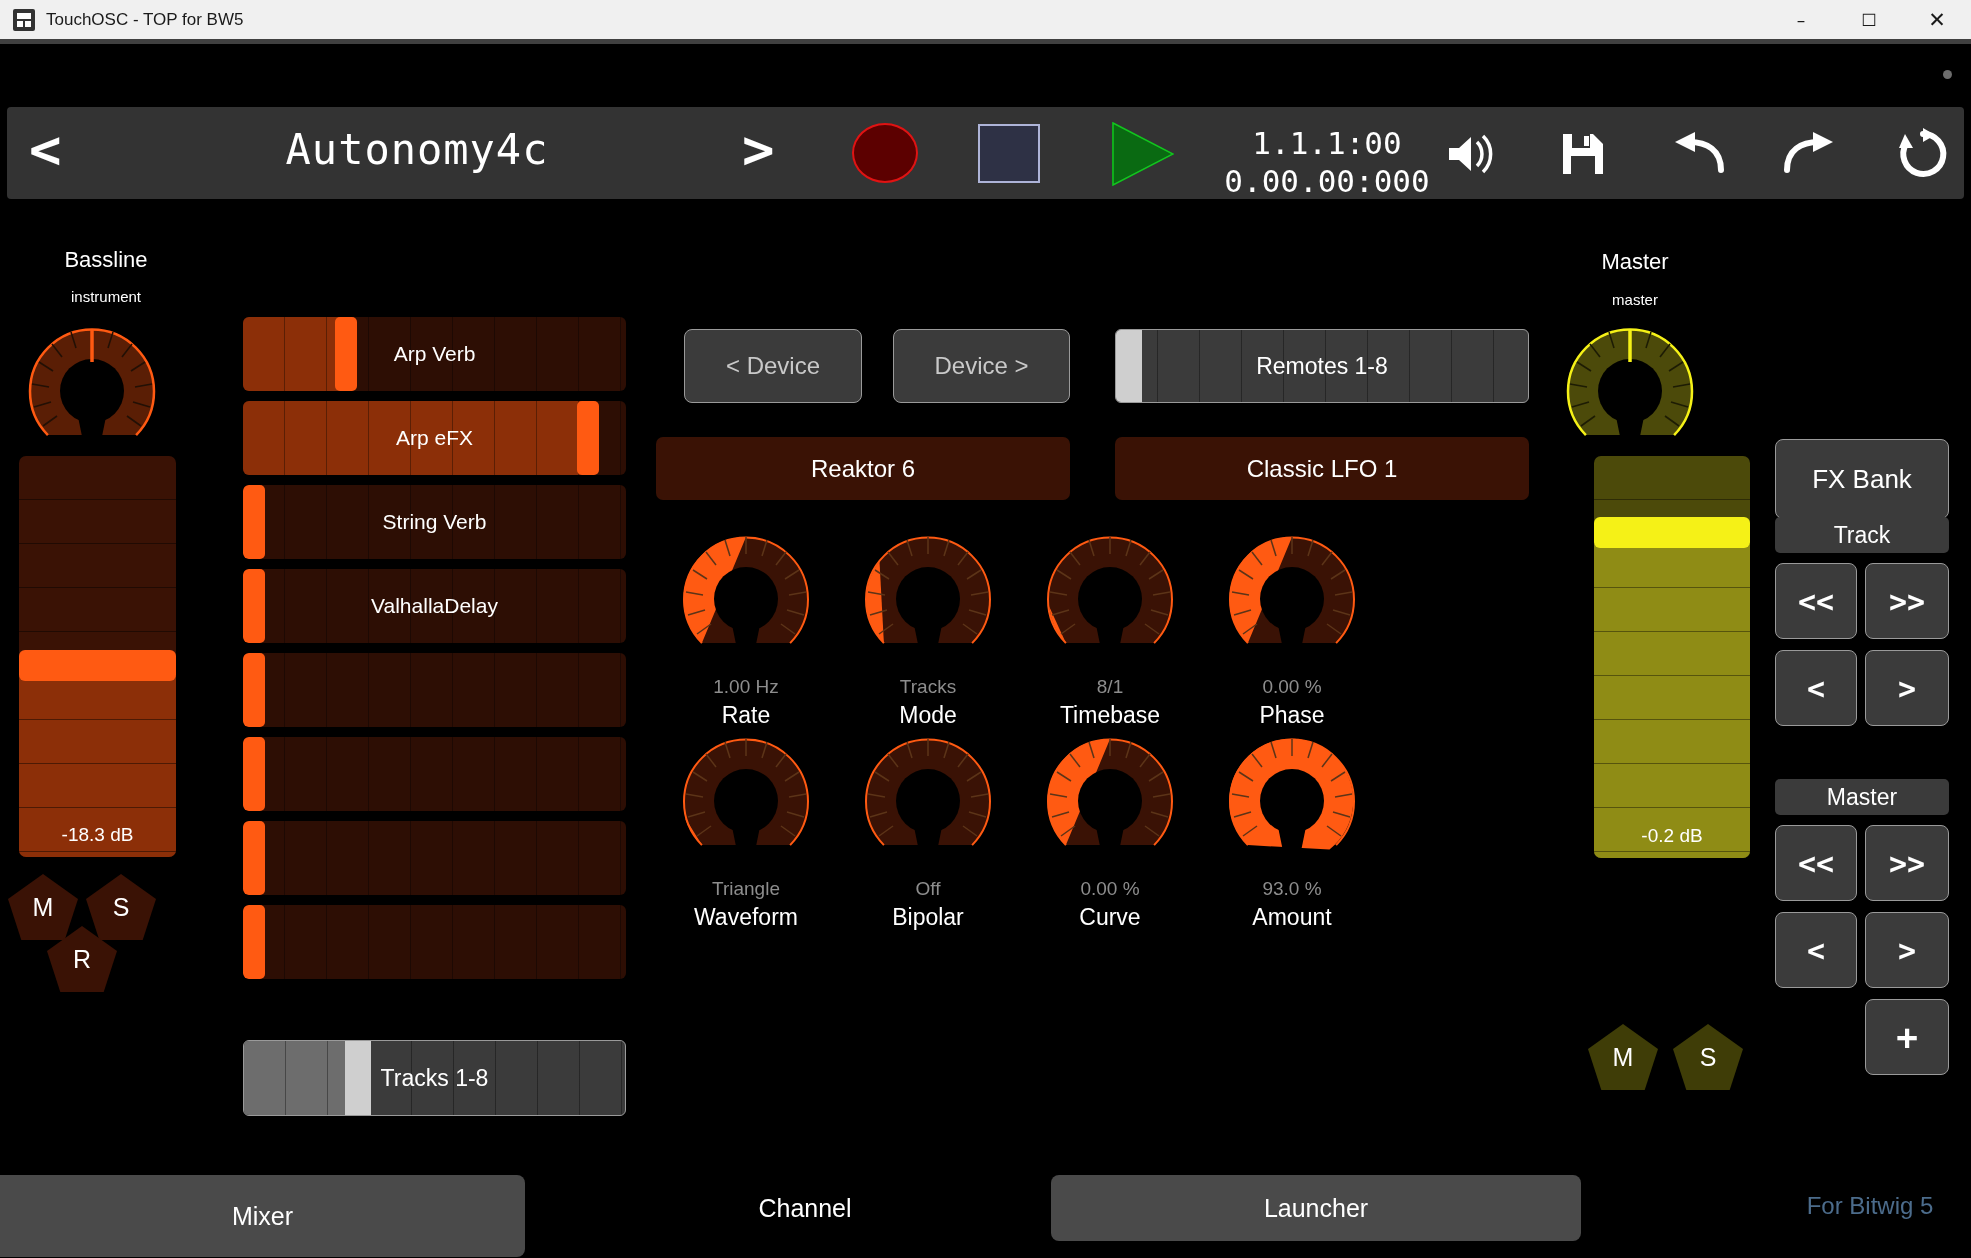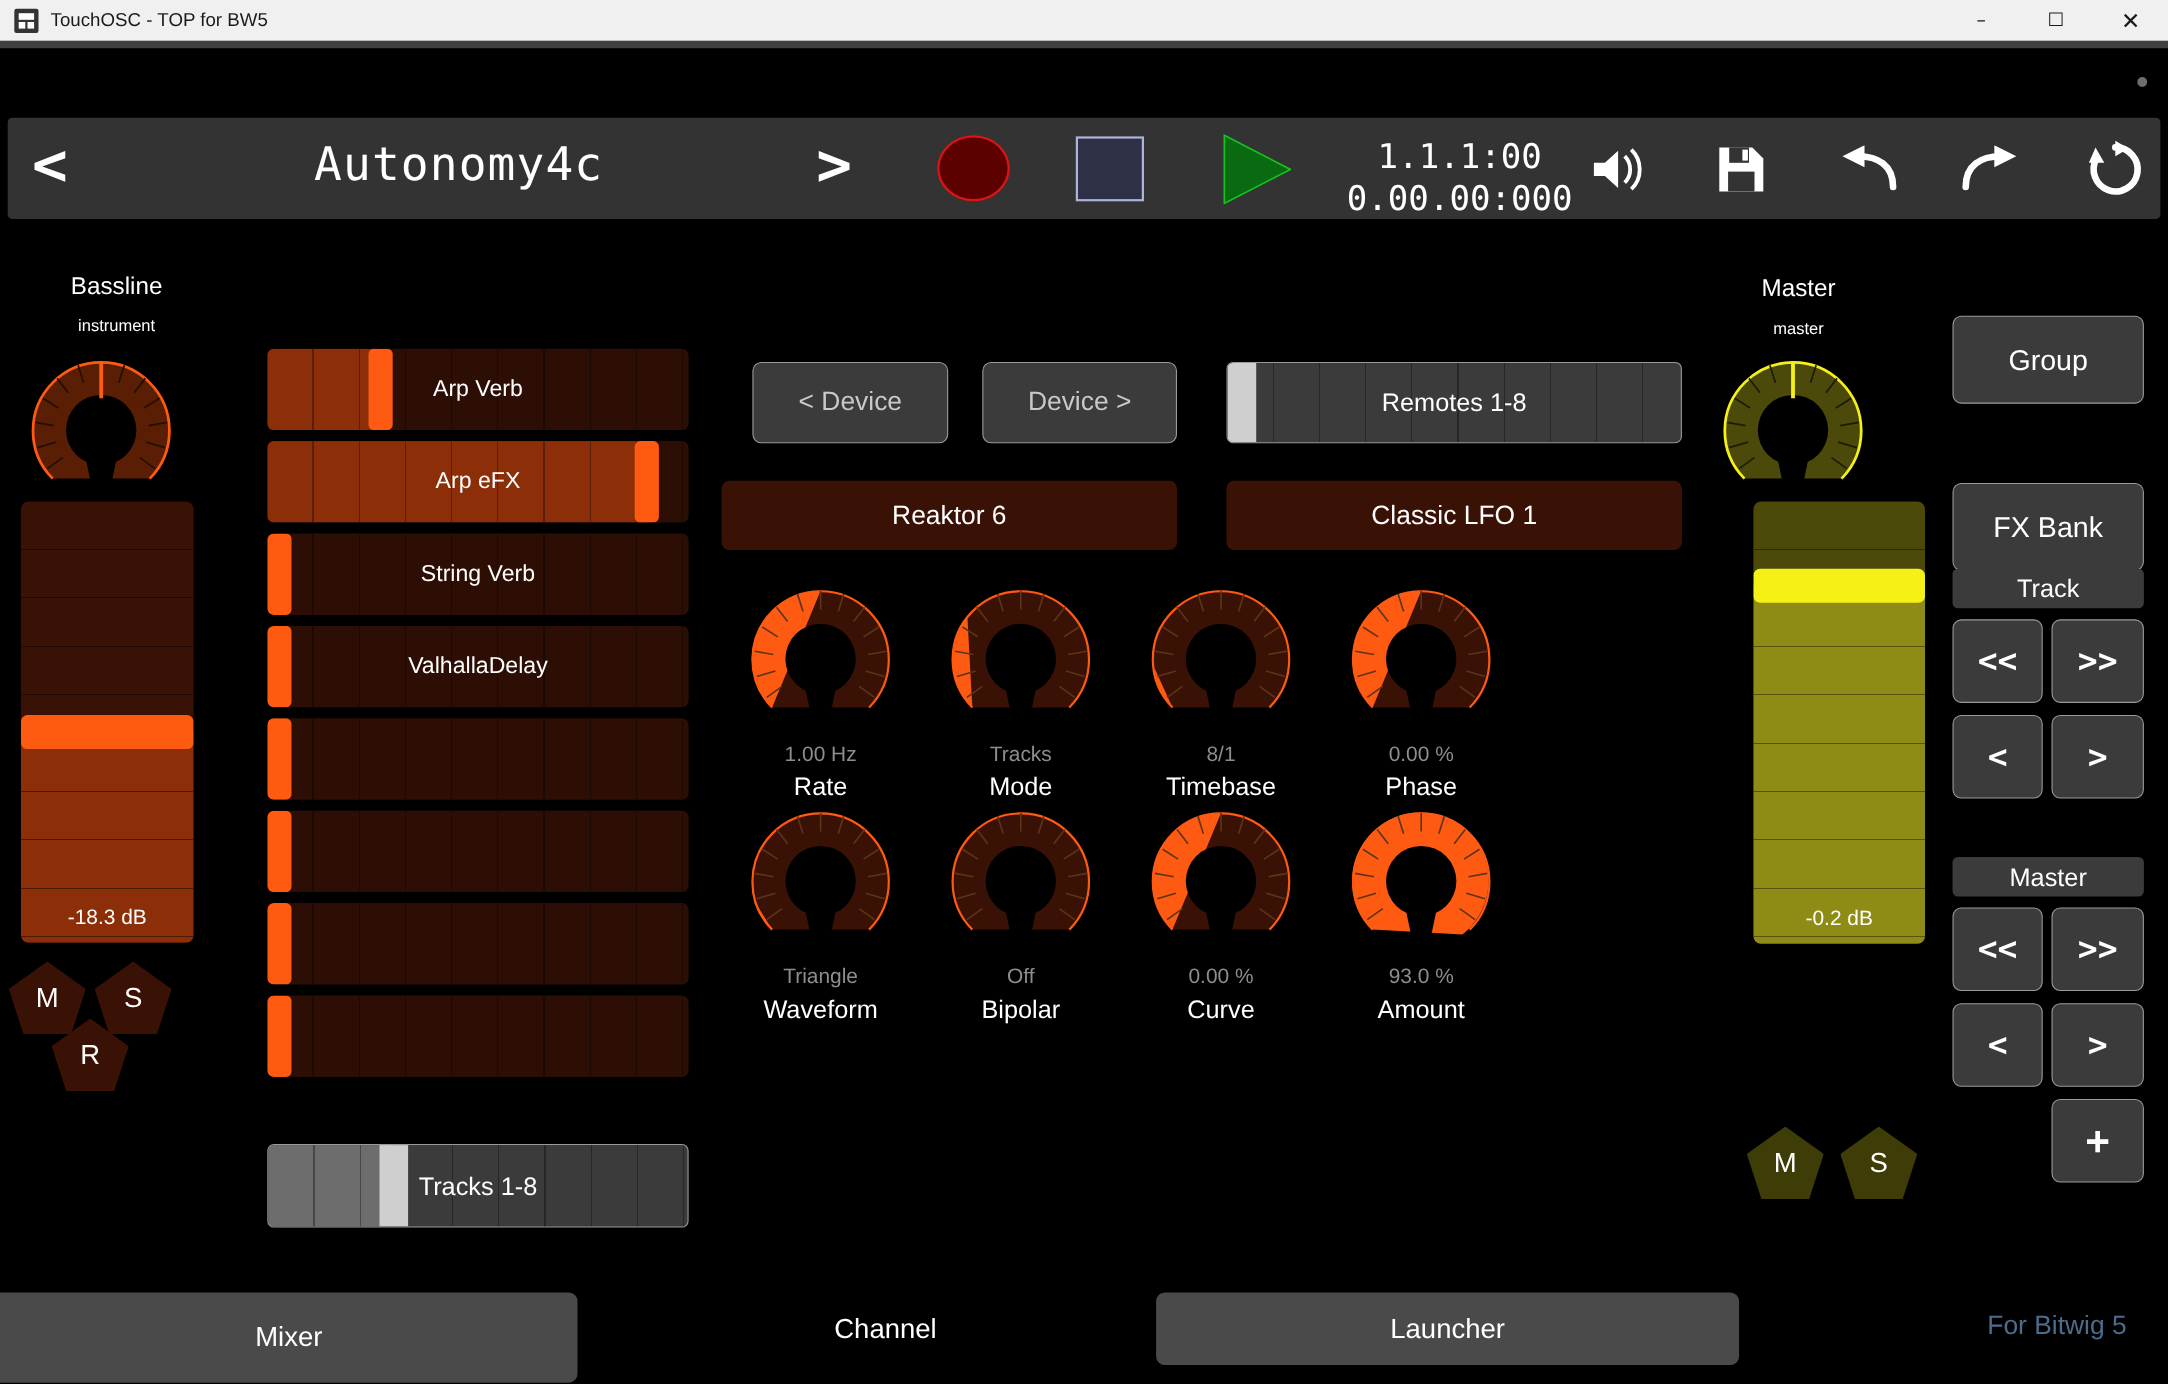--- a/index.html
+++ b/index.html
@@ -8,21 +8,21 @@
     background: #000;
     font-family: "DejaVu Sans", sans-serif;
     overflow: hidden;
     position: relative;
   }
 
   
   .titlebar {
     position: absolute; left: 0; top: 0; width: 1971px; height: 44px;
     background: #f0f0f0; display: flex; align-items: center;
-    border-bottom: 7px solid #404040;
+    border-bottom: 5px solid #404040;
   }
   .tb-icon {
     width: 22px; height: 22px; margin-left: 13px; margin-right: 11px;
     background: #333; border-radius: 2px; position: relative;
     display: flex; align-items: center; justify-content: center;
   }
   .tb-icon::before {
     content: ""; position: absolute; left: 4px; top: 4px;
     width: 14px; height: 6px; background: #fff;
   }
@@ -748,21 +748,20 @@
   <div class="mfader">
     <div class="fill" style="height:81%"></div>
     <div class="lines"></div>
     <div class="handle" style="bottom:calc(81% - 16px)"></div>
     <div class="dbval">-0.2 dB</div>
   </div>
 
   <div class="mpent mm">M</div>
   <div class="mpent ms">S</div>
 
-  <div class="rbtn btn-group">Group</div>
   <div class="rbtn btn-fxbank">FX Bank</div>
 
   <div class="lbl-strip lbl-track">Track</div>
   <div class="nbtn n-tpp">&lt;&lt;</div>
   <div class="nbtn n-tnn">&gt;&gt;</div>
   <div class="nbtn n-tp">&lt;</div>
   <div class="nbtn n-tn">&gt;</div>
 
   <div class="lbl-strip lbl-scene">Master</div>
   <div class="nbtn n-spp">&lt;&lt;</div>

